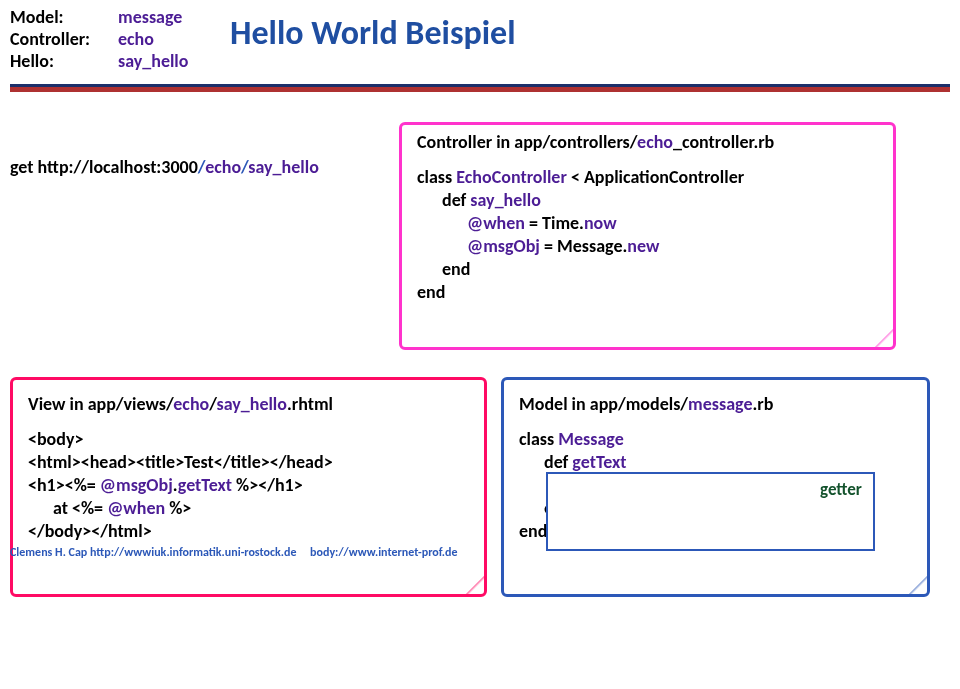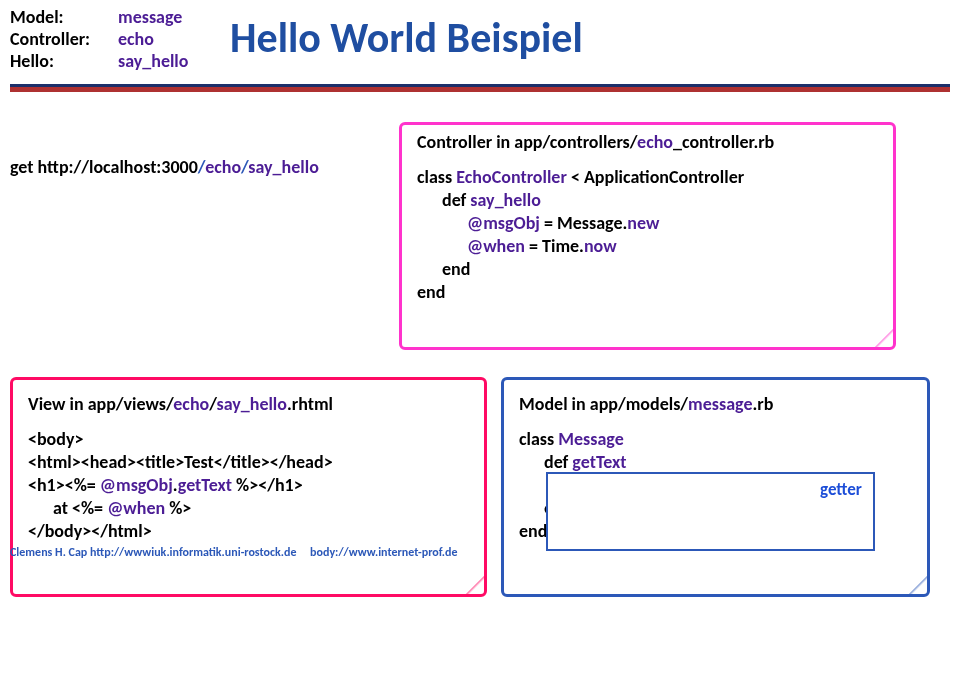--- a/index.html
+++ b/index.html
@@ -2,21 +2,21 @@
 <html><head>
 <meta charset="utf-8">
 <style>
   html,body{margin:0;padding:0;width:960px;height:689px;background:#fff;
     font-family:"Segoe UI",Calibri,Arial,sans-serif;color:#000;overflow:hidden}
   .slide{position:relative;width:960px;height:567px}
   
   .hdr{position:absolute;left:10px;top:6px}
   .hdr-row{display:flex;font-size:18px;font-weight:700;line-height:22px}
   .hdr-lbl{width:108px;color:#000}
-  .title{position:absolute;left:230px;top:12px;font-size:42px;font-weight:700;
+  .title{position:absolute;left:230px;top:12px;font-size:34px;font-weight:700;
     color:#1f4ea1}
   .hr{position:absolute;left:10px;top:84px;width:940px;height:0;
     border-top:3px solid #1b2f6a;border-bottom:5px solid #ae3131}
   
   .blk{color:#000}.red{color:#4c1d95}
   .blubr{color:#2c58b8}
   
   .req{position:absolute;left:10px;top:156px;font-size:18px;font-weight:700}
   
   .box{position:absolute;background:#fff;border-radius:6px;
@@ -28,21 +28,21 @@
     border-top-left-radius:3px}
   .bx-ctrl{left:399px;top:122px;width:465px;height:203px;border:3px solid #ff33cc;padding-top:6px}
   .bx-view{left:10px;top:377px;width:445px;height:188px;border:3px solid #ff0a64}
   .bx-model{left:501px;top:377px;width:397px;height:188px;border:3px solid #2c58b8}
   .bx-ctrl .corner{background:linear-gradient(315deg,rgba(255,51,204,.0)40%,#ff33cc 55%,#fff 65%)}
   .bx-view .corner{background:linear-gradient(315deg,rgba(255,10,100,.0)40%,#ff0a64 55%,#fff 65%)}
   .bx-model .corner{background:linear-gradient(315deg,rgba(44,88,184,.0)40%,#2c58b8 55%,#fff 65%)}
   
   .hi-rect{position:absolute;left:546px;top:472px;width:325px;height:75px;
     border:2px solid #2c58b8;background:#fff}
-  .getter-lbl{position:absolute;left:820px;top:479px;font-size:17px;font-weight:700;color:#1d4ed8}
+  .getter-lbl{position:absolute;left:820px;top:479px;font-size:17px;font-weight:700;color:#14532d}
   
   .footer{position:absolute;left:10px;bottom:8px;font-size:12px;font-weight:700}
 </style>
 </head>
 <body>
 <div class="slide">
 
 <div class="hdr">
   <div class="hdr-row">
     <span class="hdr-lbl">Model:</span>
@@ -70,24 +70,24 @@
     <span class="blk">Controller in app/controllers/</span><span class="red">echo</span><span class="blk">_controller.rb</span>
   </div>
   <div style="height:12px"></div>
   <div>
     <span class="blk">class </span><span class="red">EchoController </span><span class="blk">&lt; ApplicationController</span>
   </div>
   <div class="ind1">
     <span class="blk">def </span><span class="red">say_hello</span>
   </div>
   <div class="ind2">
-    <span class="red">@msgObj </span><span class="blk">= Message.</span><span class="red">new</span>
+    <span class="red">@when </span><span class="blk">= Time.</span><span class="red">now</span>
   </div>
   <div class="ind2">
-    <span class="red">@when </span><span class="blk">= Time.</span><span class="red">now</span>
+    <span class="red">@msgObj </span><span class="blk">= Message.</span><span class="red">new</span>
   </div>
   <div class="ind1"><span class="blk">end</span></div>
   <div><span class="blk">end</span></div>
   <div class="corner"></div>
 </div>
 
 <div class="box bx-view">
   <div>
     <span class="blk">View in app/views/</span><span class="red">echo</span><span class="blk">/</span><span class="red">say_hello</span><span class="blk">.rhtml</span>
   </div>

